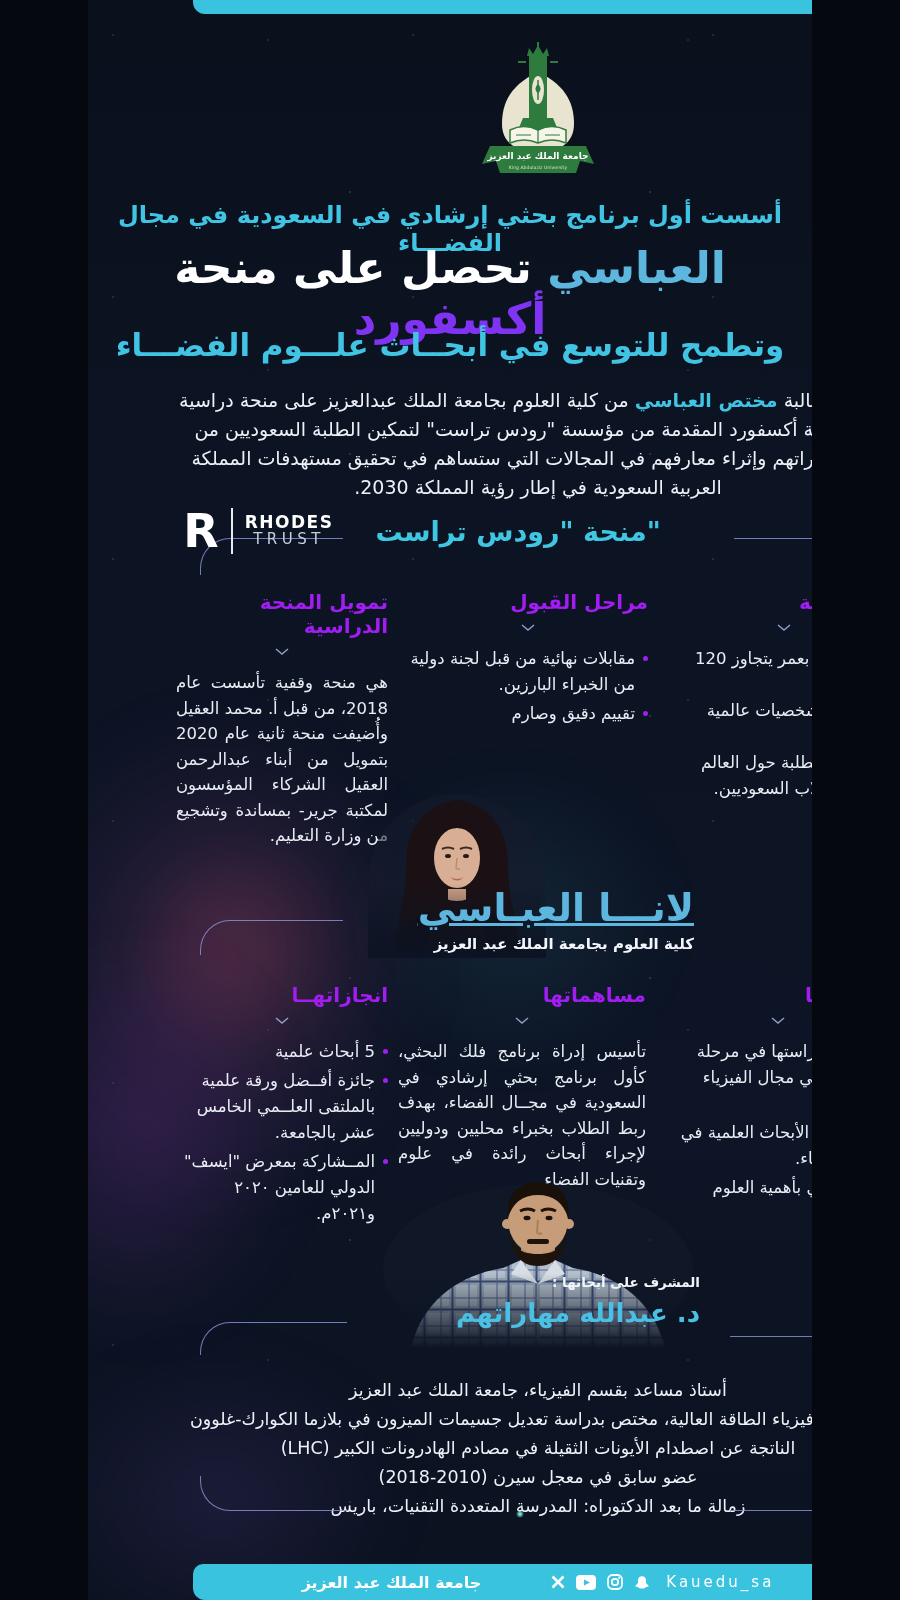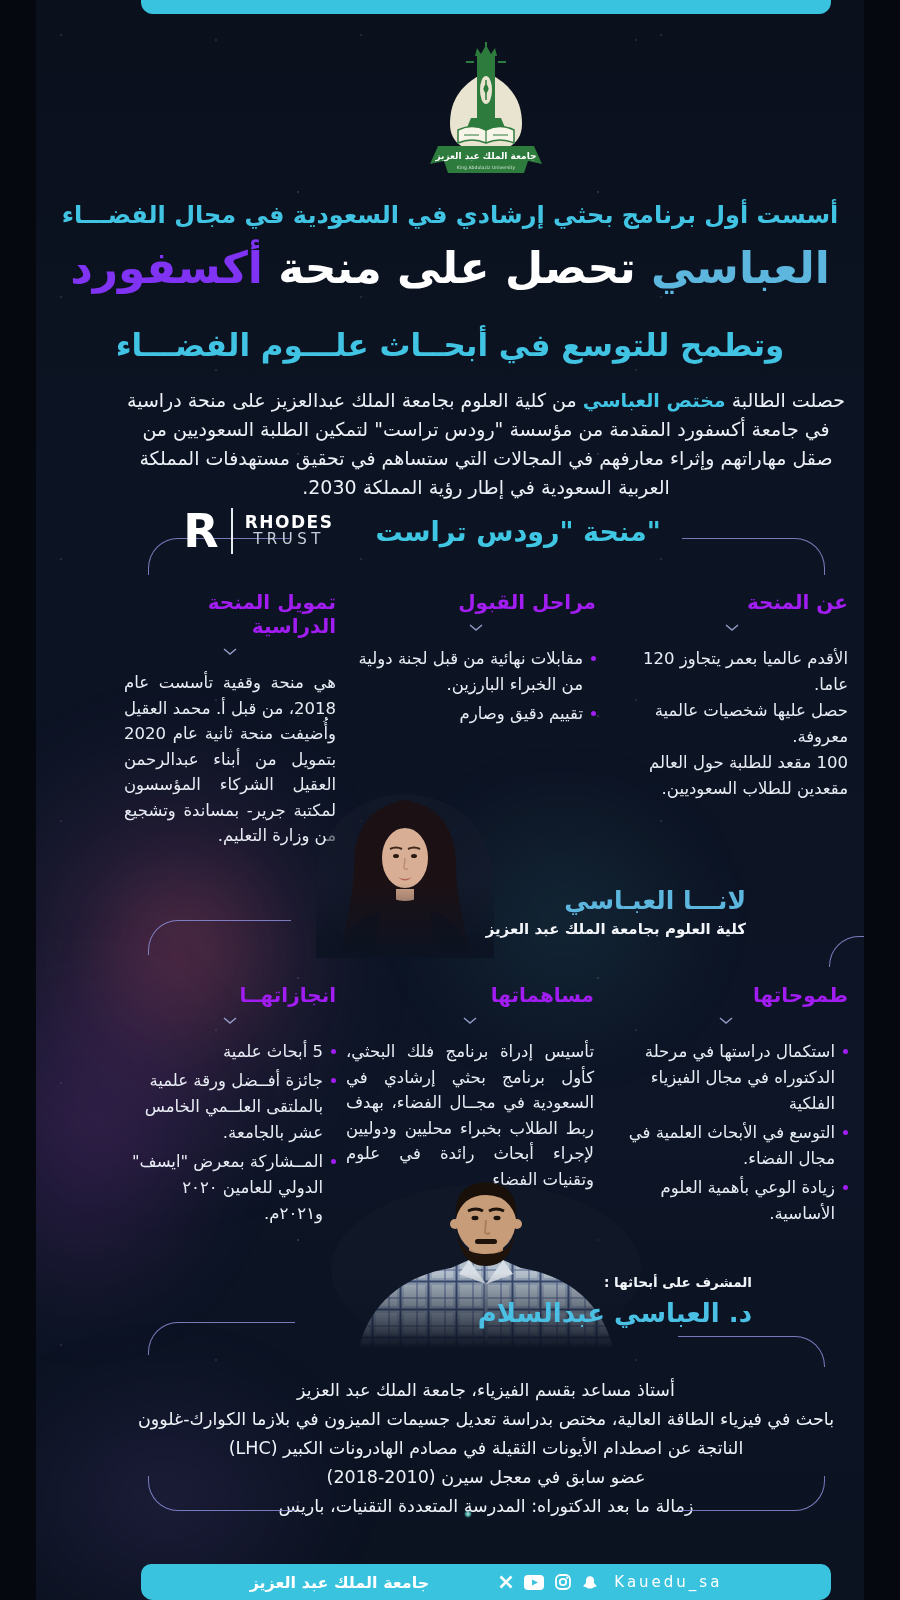--- a/index.html
+++ b/index.html
@@ -1,16 +1,16 @@
 <!DOCTYPE html>
 <html lang="ar" dir="rtl"><head>
 <meta charset="utf-8">
 <style>
   html,body{margin:0;padding:0;background:#05080f;}
-  .page{position:relative;width:828px;height:1600px;overflow:hidden;margin:0 auto;
+  .page{position:relative;width:724px;height:1600px;overflow:hidden;margin:0 auto;
         background:linear-gradient(180deg,#0a101c 0%,#0c1322 28%,#0d1526 70%,#0b1220 100%);
         font-family:"DejaVu Sans",sans-serif;direction:rtl;color:#f2f5fa;}
   
   .stars,.stars2{position:absolute;inset:0;pointer-events:none;}
   .stars{opacity:.75;background-image:
     radial-gradient(1.4px 1.4px at 25px 35px, rgba(255,255,255,.9), transparent 60%),
     radial-gradient(1px 1px at 120px 150px, rgba(255,255,255,.55), transparent 60%),
     radial-gradient(1.2px 1.2px at 210px 84px, rgba(205,225,255,.7), transparent 60%),
     radial-gradient(1px 1px at 70px 225px, rgba(255,255,255,.45), transparent 60%),
     radial-gradient(1.5px 1.5px at 262px 192px, rgba(255,255,255,.8), transparent 60%);
@@ -62,21 +62,21 @@
   .chevrow{text-align:center;margin:3px 0 10px;}
   .col-body{font-size:16.5px;line-height:26px;color:#e9edf5;}
   .lines div{text-align:right;}
   ul.blist{list-style:none;margin:0;padding:0;}
   ul.blist li{display:flex;gap:8px;text-align:right;margin-bottom:3px;}
   .dot{flex:0 0 5px;width:5px;height:5px;border-radius:50%;background:#a11df2;margin-top:10px;}
   p.just{margin:0;text-align:justify;line-height:25.5px;}
   
   .lana-photo{position:absolute;left:280px;top:792px;width:178px;height:166px;}
   .lana-id{position:absolute;right:118px;top:886px;text-align:right;}
-  .lana-name{font-size:25px;font-weight:700;color:#5cb6dd;}
+  .lana-name{font-size:38px;font-weight:700;color:#5cb6dd;text-decoration:underline;}
   .lana-college{font-size:15px;font-weight:700;color:#f2f5fa;margin-top:5px;}
   
   .sup-photo{position:absolute;left:265px;top:1182px;width:370px;height:166px;}
   .sup-id{position:absolute;right:112px;top:1274px;text-align:right;}
   .sup-label{font-size:13.5px;font-weight:700;color:#f2f5fa;}
   .sup-name{font-size:26px;font-weight:800;color:#49c0e4;margin-top:8px;}
   .bio{position:absolute;left:85px;top:1376px;width:730px;text-align:center;font-size:17.5px;line-height:29px;color:#eef2f8;}
   
   .footbar{position:absolute;left:105px;top:1564px;width:690px;height:36px;background:#3ac3de;border-radius:10px 10px 12px 12px;
            display:flex;direction:ltr;align-items:center;justify-content:center;gap:16px;}
@@ -315,21 +315,21 @@
       <path d="M188,29 Q195,25 203,29" stroke="#1e130a" stroke-width="3" fill="none"></path>
       <ellipse cx="174" cy="36" rx="3.5" ry="2.2" fill="#1c120c"></ellipse>
       <ellipse cx="196" cy="36" rx="3.5" ry="2.2" fill="#1c120c"></ellipse>
       <path d="M185,38 L184,50 Q185,53 189,51" stroke="#a97f5c" stroke-width="2" fill="none"></path>
       <rect x="0" y="0" width="370" height="166" fill="url(#fadeS)"></rect>
     </svg>
   </div>
 
   <div class="sup-id">
     <div class="sup-label">المشرف على أبحاثها :</div>
-    <div class="sup-name">د. العباسي عبدالسلام</div>
+    <div class="sup-name">د. عبدالله مهاراتهم</div>
   </div>
   <div class="corner c-tl" style="left:112px;top:1322px;width:146px;height:32px;"></div>
   <div class="corner c-tr" style="left:642px;top:1336px;width:146px;height:30px;"></div>
 
   <div class="bio">
 
   <div>أستاذ مساعد بقسم الفيزياء، جامعة الملك عبد العزيز</div>
       <div>باحث في فيزياء الطاقة العالية، مختص بدراسة تعديل جسيمات الميزون في بلازما الكوارك-غلوون</div>
       <div>الناتجة عن اصطدام الأيونات الثقيلة في مصادم الهادرونات الكبير (LHC)</div>
       <div>عضو سابق في معجل سيرن (2010-2018)</div>

